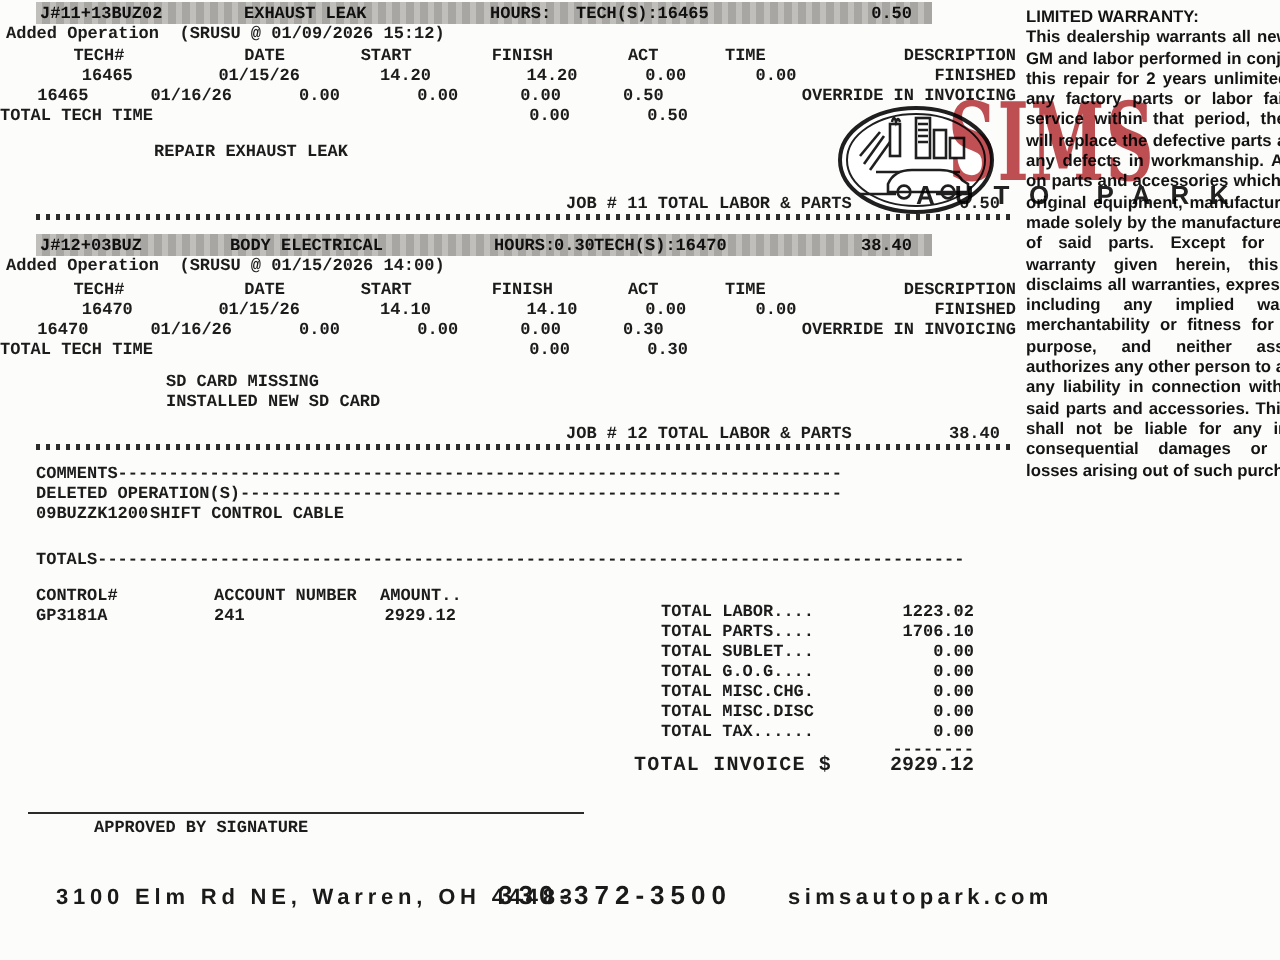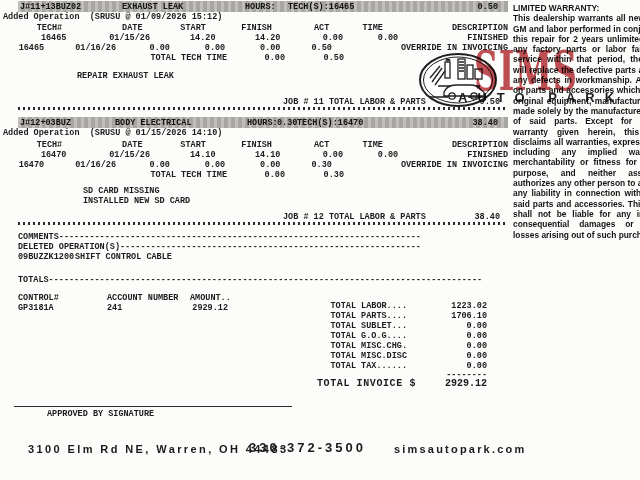--- a/index.html
+++ b/index.html
@@ -5,46 +5,46 @@
   html,body{margin:0;padding:0;background:#e8e8e8;}
   .page{
     position:relative;width:640px;height:480px;overflow:hidden;
     background:#fcfcfa;
     font-family:"Liberation Mono",monospace;font-weight:700;
     font-size:8.5px;color:#1c1c1c;
   }
   .abs{position:absolute;white-space:pre;}
   
   .bar{
-    position:absolute;left:18px;width:490px;height:11px;
+    position:absolute;left:18px;width:448px;height:11px;
     background:#b3b0ac;
     background-image:repeating-linear-gradient(90deg,rgba(255,255,255,.18) 0 3px,rgba(0,0,0,.06) 3px 7px);
   }
   .bar span{position:absolute;top:1px;white-space:pre;color:#101010;}
   .b-code{left:2px;}
   .b-title1{left:104px;} .b-title2{left:85px;margin-left:12px;}
   .b-hours1{left:227px;} .b-hours2{left:229px;}
   .b-hval1{left:262px;}  .b-hval2{left:259px;}
   .b-tech1{left:270px;}  .b-tech2{left:279px;}
   .b-amt{right:10px;}
   
   .sep{
     position:absolute;left:18px;width:490px;height:3px;
     background:repeating-linear-gradient(90deg,#2b2b2b 0 2px,transparent 2px 5px);
   }
   
   .trow{position:absolute;left:0;width:508px;display:flex;white-space:pre;gap:31px;}
   .c1{width:77px;text-align:right;}
   .c2{width:61px;text-align:right;}
   .c3{width:40px;text-align:right;}
-  .c4{width:49px;text-align:center;}
+  .c4{width:49px;text-align:right;}
   .c5{width:27px;text-align:right;}
   .c6{width:28px;text-align:right;}
   .c7{margin-left:38px;text-align:left;}
-  .cspan{width:227px;text-align:right;}
+  .cspan{width:227px;text-align:left;}
   
   .jt-label{position:absolute;left:283px;white-space:pre;}
   .jt-amt{position:absolute;left:450px;width:50px;text-align:right;white-space:pre;}
   
   .tot-label{position:absolute;left:287px;width:120px;text-align:right;white-space:pre;}
   .tot-value{position:absolute;left:407px;width:80px;text-align:right;white-space:pre;}
   .inv-label{position:absolute;left:317px;font-size:10px;letter-spacing:.6px;white-space:pre;}
   .inv-value{position:absolute;left:395px;width:92px;text-align:right;font-size:10px;white-space:pre;}
   
   .sigline{position:absolute;left:14px;top:406px;width:278px;border-top:1.4px solid #2a2a2a;}
@@ -129,21 +129,21 @@
   <div class="sep" style="top:107px"></div>
 
   <div class="bar" style="top:117px">
     <span class="b-code">J#12+03BUZ</span>
     <span class="b-title2">BODY ELECTRICAL</span>
     <span class="b-hours2">HOURS:</span>
     <span class="b-hval2">0.30</span>
     <span class="b-tech2">TECH(S):16470</span>
     <span class="b-amt">38.40</span>
   </div>
-  <div class="abs" style="left:3px;top:128px">Added Operation  (SRUSU @ 01/15/2026 14:10)</div>
+  <div class="abs" style="left:3px;top:128px">Added Operation  (SRUSU @ 01/15/2026 14:00)</div>
 
   <div class="trow" style="top:140px">
     <span class="c1">TECH#</span>
     <span class="c2">DATE</span>
     <span class="c3">START</span>
     <span class="c4">FINISH</span>
     <span class="c5">ACT</span>
     <span class="c6">TIME</span>
     <span class="c7">DESCRIPTION</span>
   </div>

